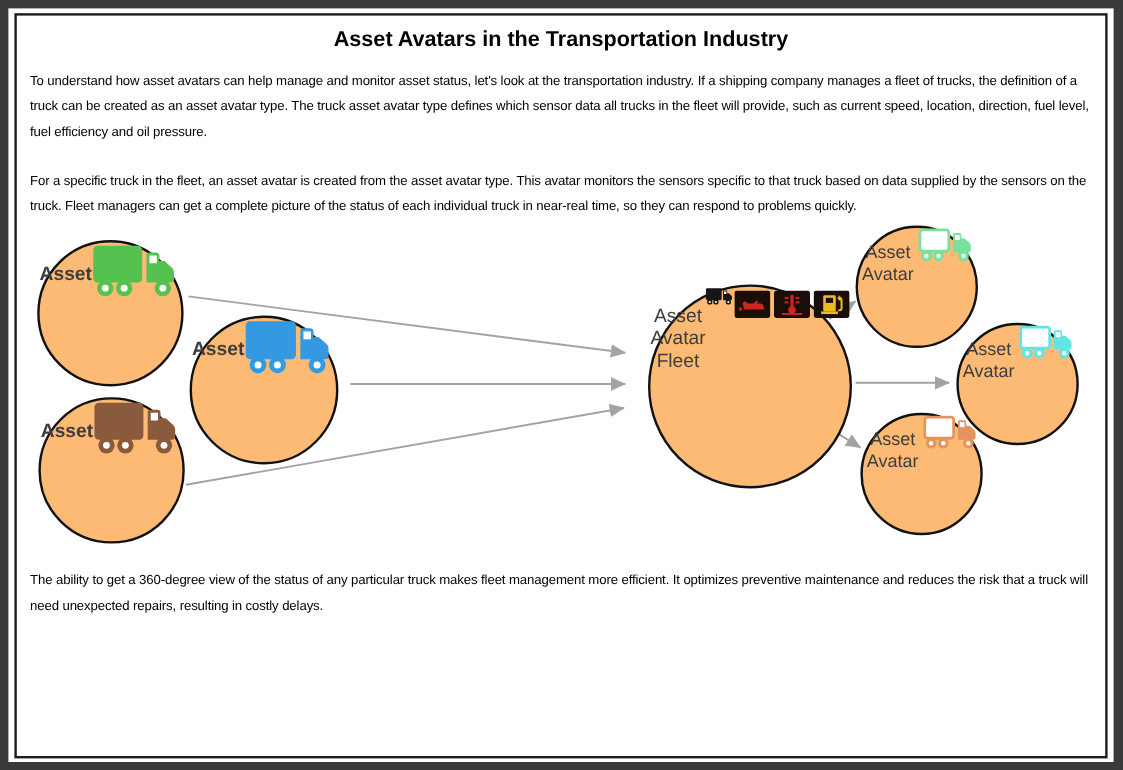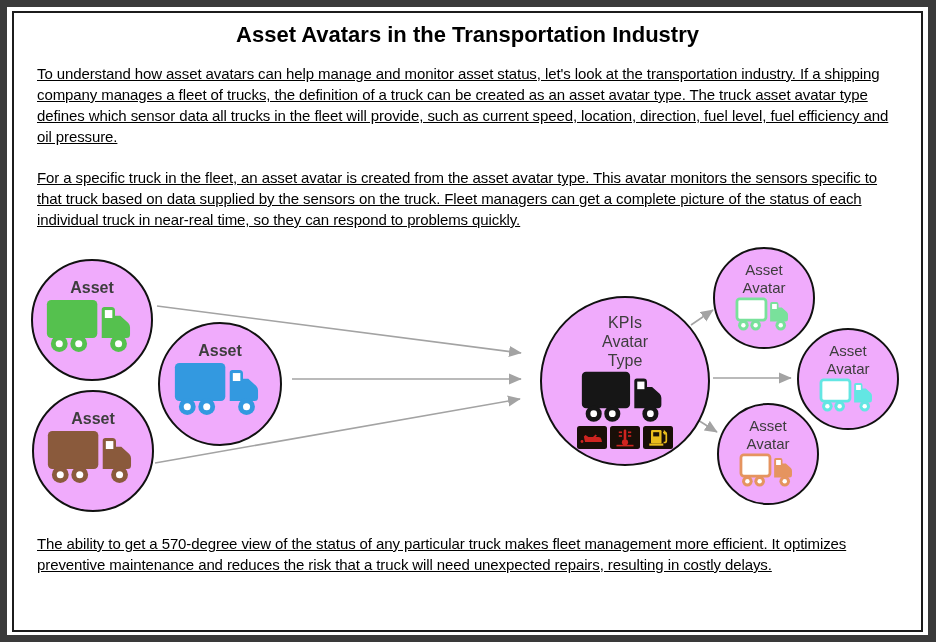--- a/index.html
+++ b/index.html
@@ -9,39 +9,38 @@
     background:#fff;
   }
   .outer-frame{position:absolute;inset:0;background:#3a3a3a;}
   .white-gap{position:absolute;left:7px;top:7px;right:8px;bottom:7px;background:#ffffff;}
   .inner-box{
     position:absolute;left:5px;top:4px;right:5px;bottom:3px;
     border:2.5px solid #1c1c1c;background:#fff;
     padding:0 7px;box-sizing:border-box;
   }
   .doc-title{
-    margin:9px 0 0 0;text-align:center;font-weight:bold;font-size:22px;color:#000;
+    margin:9px 0 0 0;text-align:center;font-weight:bold;font-size:18px;color:#000;
   }
   .para{
-    margin:16px;font-size:15px;line-height:21px;color:#000;
+    margin:4px;font-size:11px;line-height:21px;color:#000;
     letter-spacing:-0.1px;
-    text-decoration:underline;
   }
   .para.p1{margin-top:15px;}
   .para.p2{margin-top:20px;}
   .para.p3{margin-top:4px;}
   .para.p4{margin-top:15px;}
   .diagram{position:relative;width:100%;height:272px;}
   .arrow-layer{position:absolute;left:0;top:0;width:904px;height:272px;}
   .arrow-layer line{stroke:var(--arrow,#a3a3a3);stroke-width:1.6;}
   .arrow-layer marker path{fill:var(--arrow,#a3a3a3);}
   .node{
-    position:absolute;background:#f0abfc;border:2.5px solid var(--ring,#111);
+    position:absolute;background:#fdba74;border:2.5px solid var(--ring,#111);
     border-radius:50%;box-sizing:border-box;
-    display:flex;flex-direction:column;align-items:center;
+    display:flex;flex-direction:row;align-items:flex-start;
   }
   .node .label{
     color:var(--label,#3d3d3d);text-align:center;font-size:16px;line-height:19px;
   }
   .node-asset{width:122px;height:122px;font-weight:bold;}
   .node-asset .label{margin-top:17px;}
   .node-asset .truck{width:92px;margin-top:2px;}
   .node-type{width:170px;height:170px;}
   .node-type .label{margin-top:15px;width:72px;}
   .node-type .truck{width:88px;margin-top:1px;}
@@ -138,21 +137,21 @@
                 <g fill="#fff">
                   <circle cx="15" cy="50.5" r="4"></circle>
                   <circle cx="37" cy="50.5" r="4"></circle>
                   <circle cx="82" cy="50.5" r="4"></circle>
                 </g>
               </svg>
             </div>
         </div>
 
         <div class="node node-type" style="left: 519px; top: 50px; color: rgb(22, 22, 22);">
-          <div class="label">KPIs Avatar Type</div>
+          <div class="label">Asset Avatar Fleet</div>
           <div class="truck">
               <svg viewBox="0 0 104 62" xmlns="http://www.w3.org/2000/svg">
                 <rect x="1" y="1" width="57" height="43" rx="5" fill="currentColor"></rect>
                 <path fill="currentColor" d="M63 44 L63 12 Q63 9 66 9 L74 9 Q78 9 78 13 L78 19 L84 19 L93 27 Q95 29 95 32 L95 40 Q95 44 91 44 Z"></path>
                 <rect x="66.5" y="12.5" width="8.5" height="9" fill="#fff"></rect>
                 <g fill="currentColor">
                   <circle cx="15" cy="50.5" r="9.5"></circle>
                   <circle cx="37" cy="50.5" r="9.5"></circle>
                   <circle cx="82" cy="50.5" r="9.5"></circle>
                 </g>
@@ -255,17 +254,17 @@
                   <circle cx="37" cy="50.5" r="4"></circle>
                   <circle cx="82" cy="50.5" r="4"></circle>
                 </g>
               </svg>
             </div>
         </div>
 
       </div>
 
 
-      <p class="para p4">The ability to get a 570-degree view of the status of any particular truck makes fleet management more efficient. It optimizes preventive maintenance and reduces the risk that a truck will need unexpected repairs, resulting in costly delays.</p>
+      <p class="para p4">The ability to get a 360-degree view of the status of any particular truck makes fleet management more efficient. It optimizes preventive maintenance and reduces the risk that a truck will need unexpected repairs, resulting in costly delays.</p>
 
     </div>
   </div>
 </div>
 
 </body></html>

